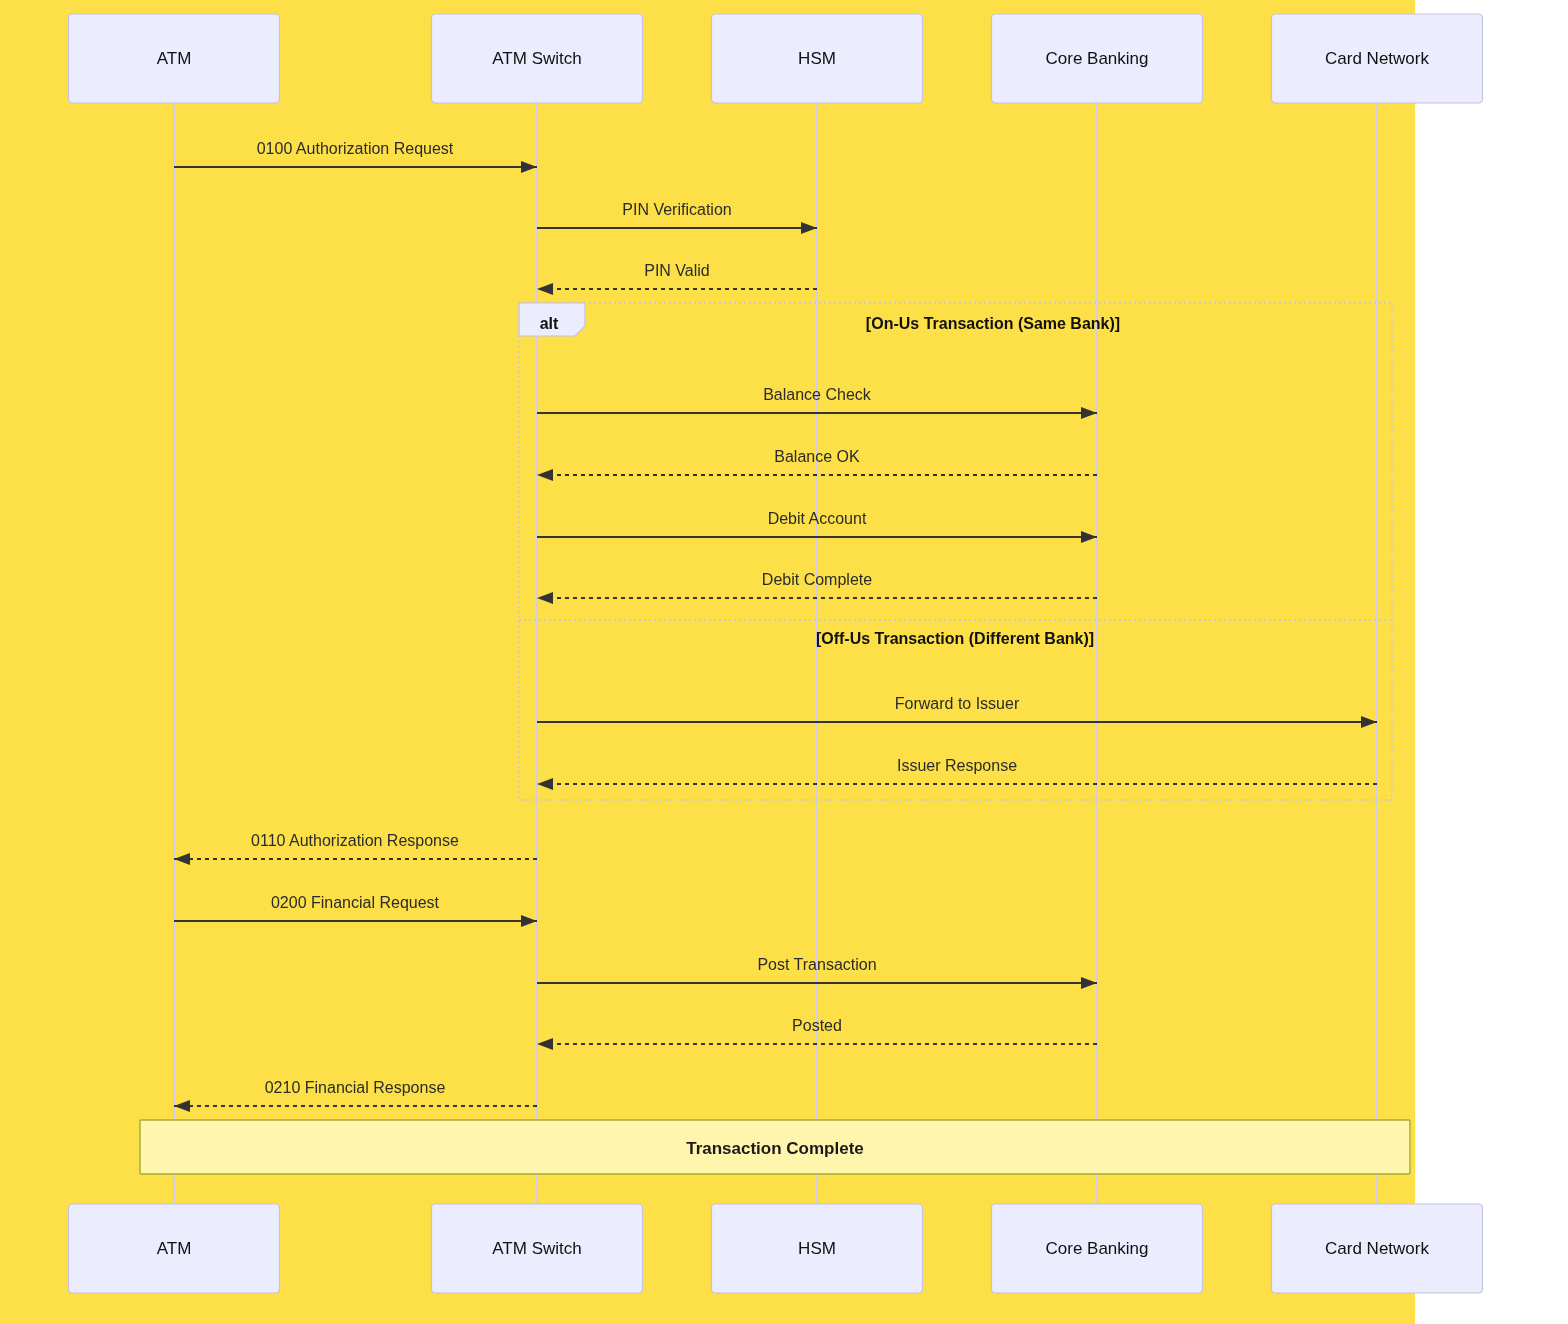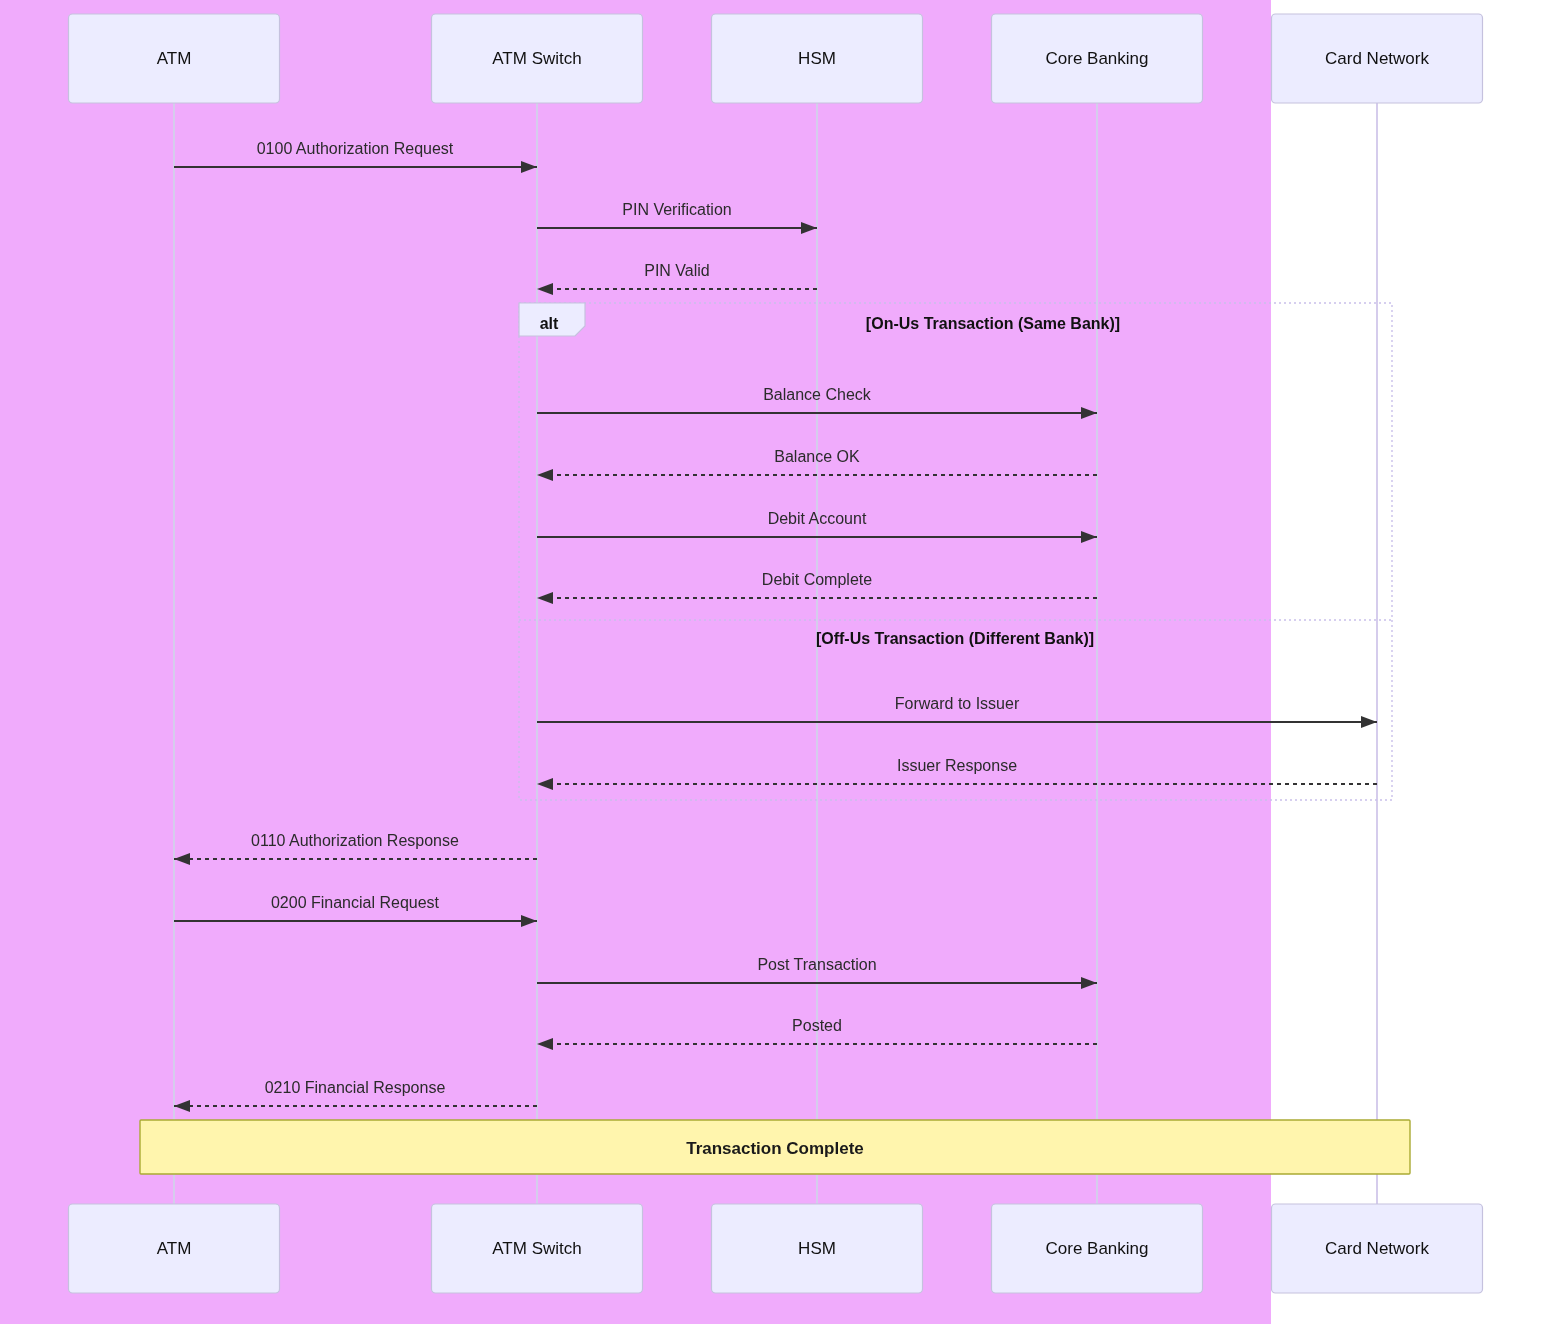--- a/index.html
+++ b/index.html
@@ -3,23 +3,23 @@
 <meta charset="utf-8">
 <style>
   html, body {
     margin: 0;
     padding: 0;
     background: #ffffff;
     font-family: "Liberation Sans", sans-serif;
   }
   .diagram-wrap {
     position: relative;
-    width: 1271px;
+    width: 1415px;
     height: 1324px;
-    background: #f0abfc;
+    background: #fde047;
     text-align: center;
   }
   svg { display: block; }
   .actor-box {
     fill: #ECECFF;
     stroke: #C5C1DE;
     stroke-width: 1.2;
   }
   .actor-text {
     font-family: "Liberation Sans", sans-serif;

